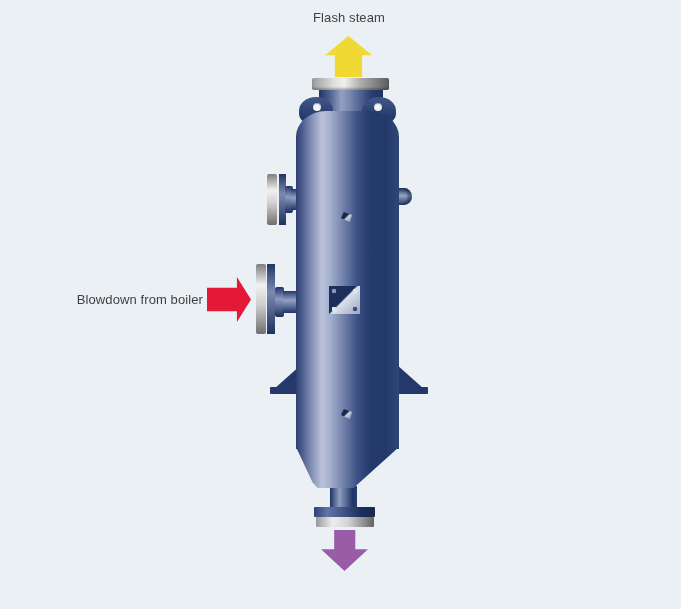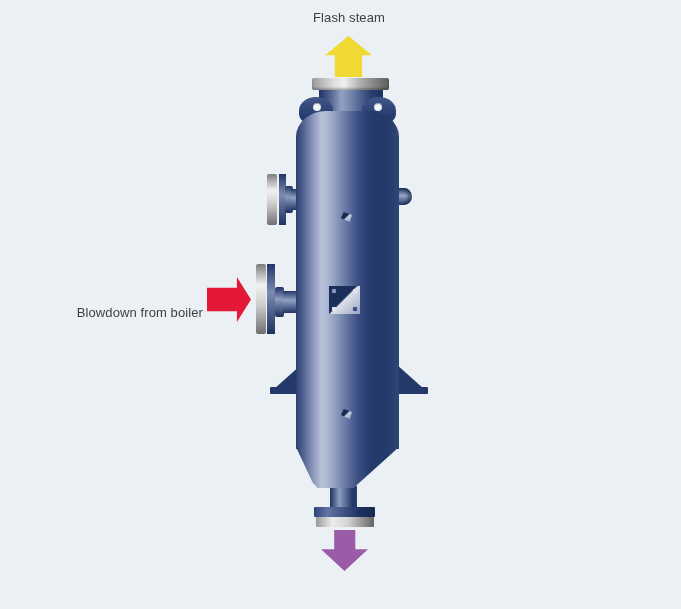--- a/index.html
+++ b/index.html
@@ -146,21 +146,21 @@
     left:314px;top:507px;width:61px;height:10px;z-index:2;border-radius:1px;
     background:linear-gradient(90deg,#2c4278,#6274a6 22%,#1a2e5c 78%,#16294f);
   }
   #drain-flange-outer{
     left:316px;top:517px;width:58px;height:10px;z-index:2;border-radius:1px;
     background:linear-gradient(90deg,#979797,#ededed 28%,#d4d4d4 55%,#636363);
   }
 
   
   #flash-steam-label{left:297px;top:10px;width:104px;text-align:center;}
-  #blowdown-label{left:60px;top:305px;width:143px;text-align:right;}
+  #blowdown-label{left:60px;top:292px;width:143px;text-align:right;}
   #contaminated-label{left:287px;top:576px;width:120px;text-align:center;}
 </style>
 </head>
 <body>
 
 <div id="stage" style="background-color: rgb(235, 240, 245);">
 
   <div class="abs label" id="flash-steam-label" style="color: rgb(63, 63, 63);">Flash steam</div>
   <div class="abs" id="arrow-up" style="background-color: rgb(245, 224, 60);"></div>
 

